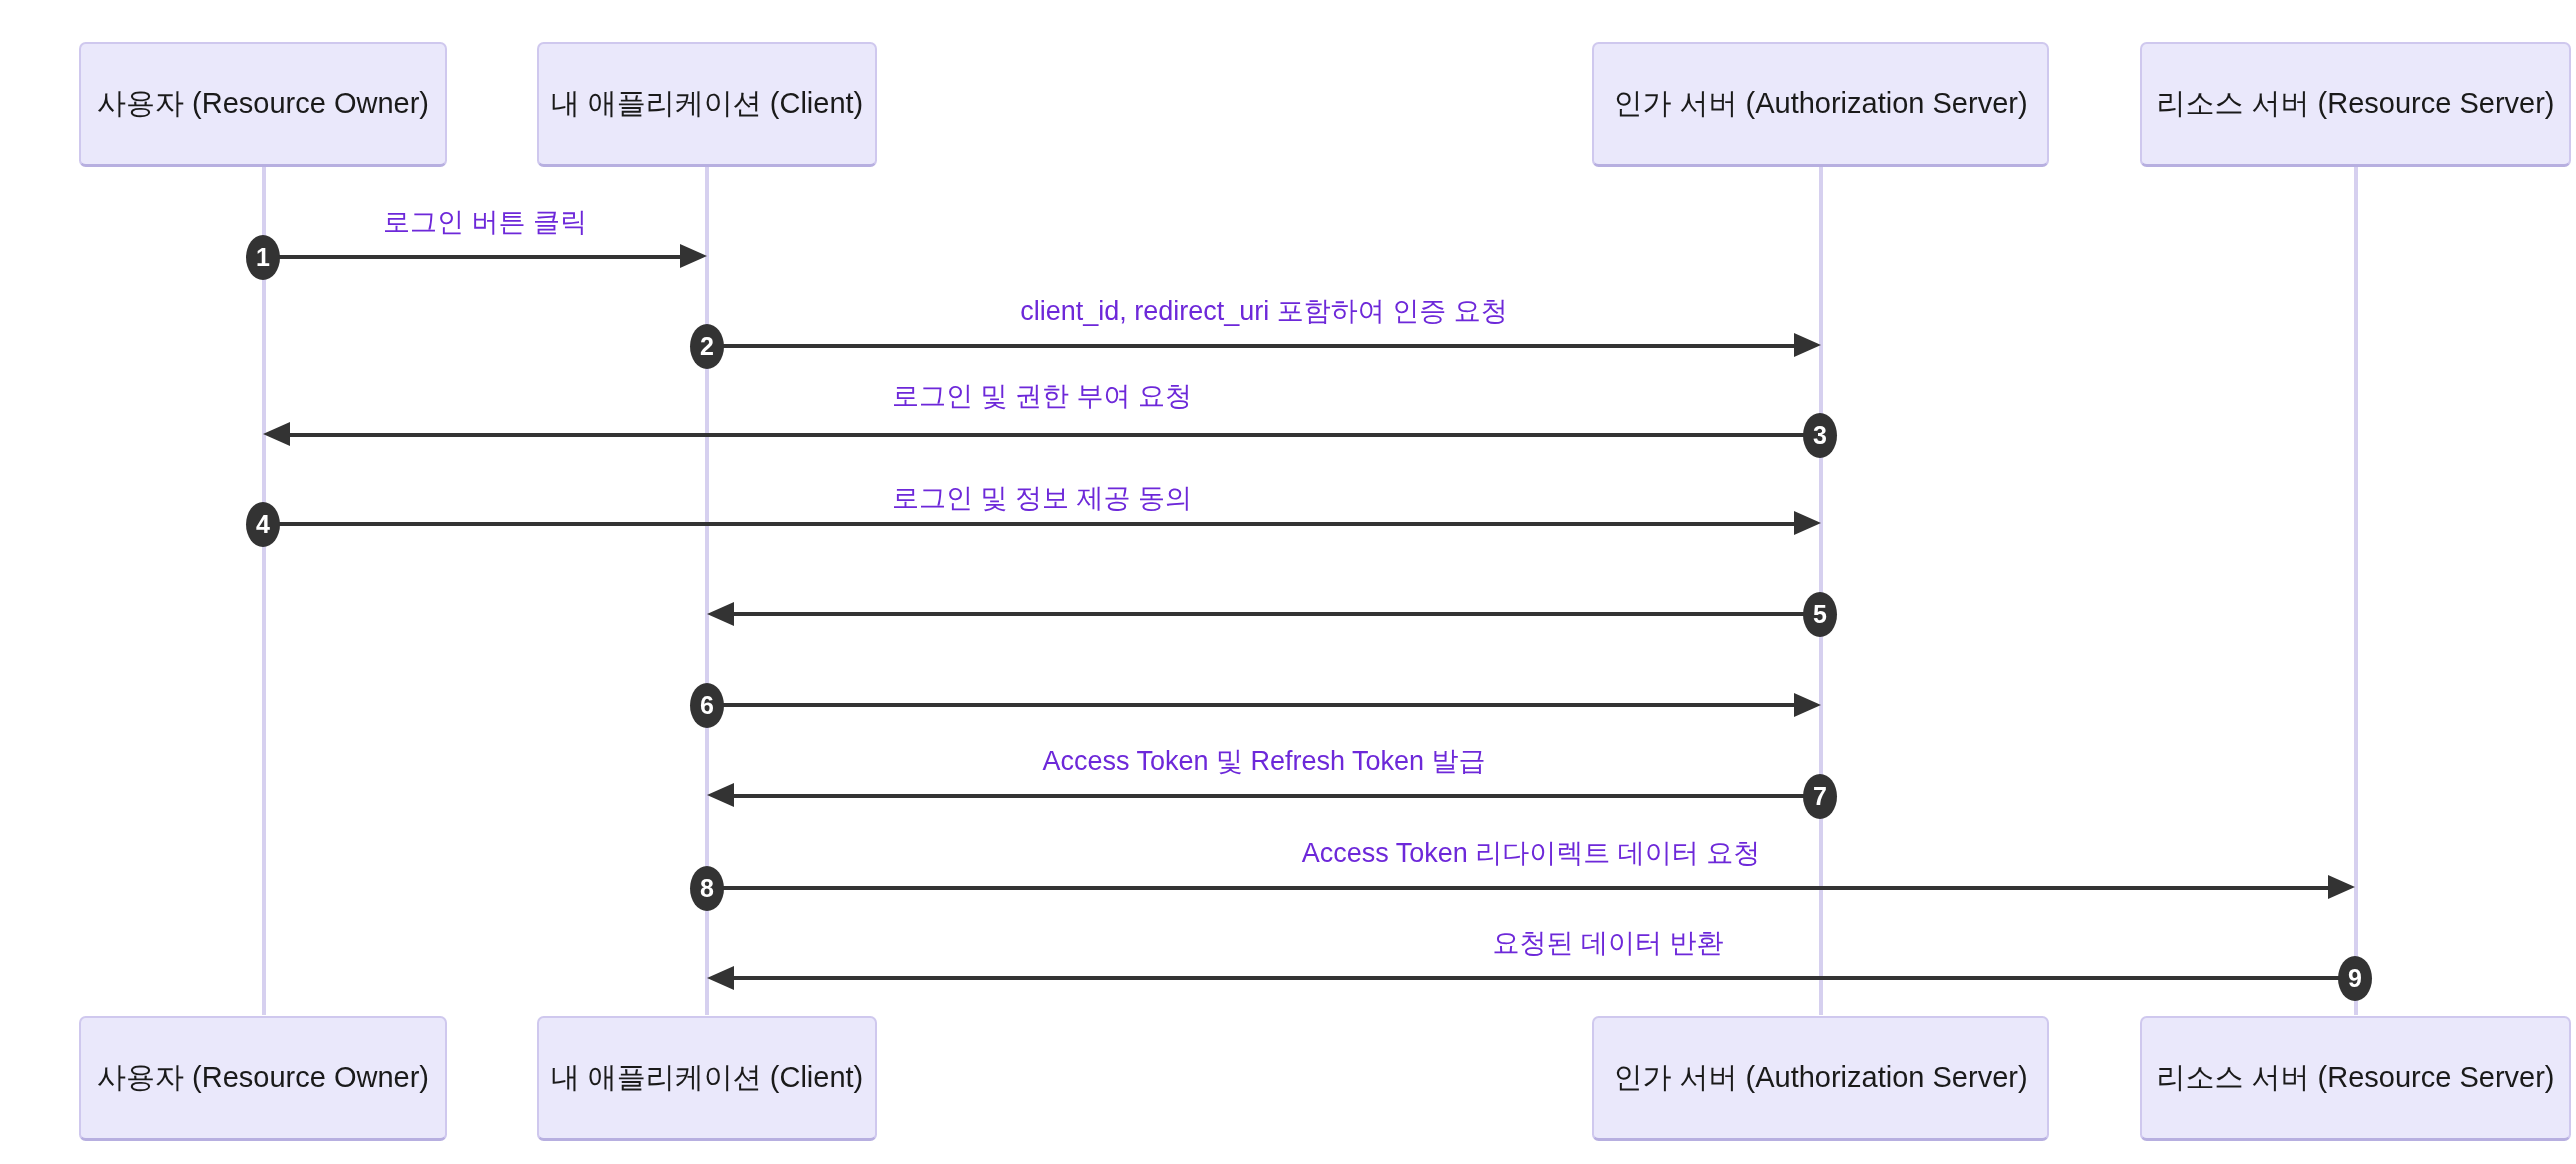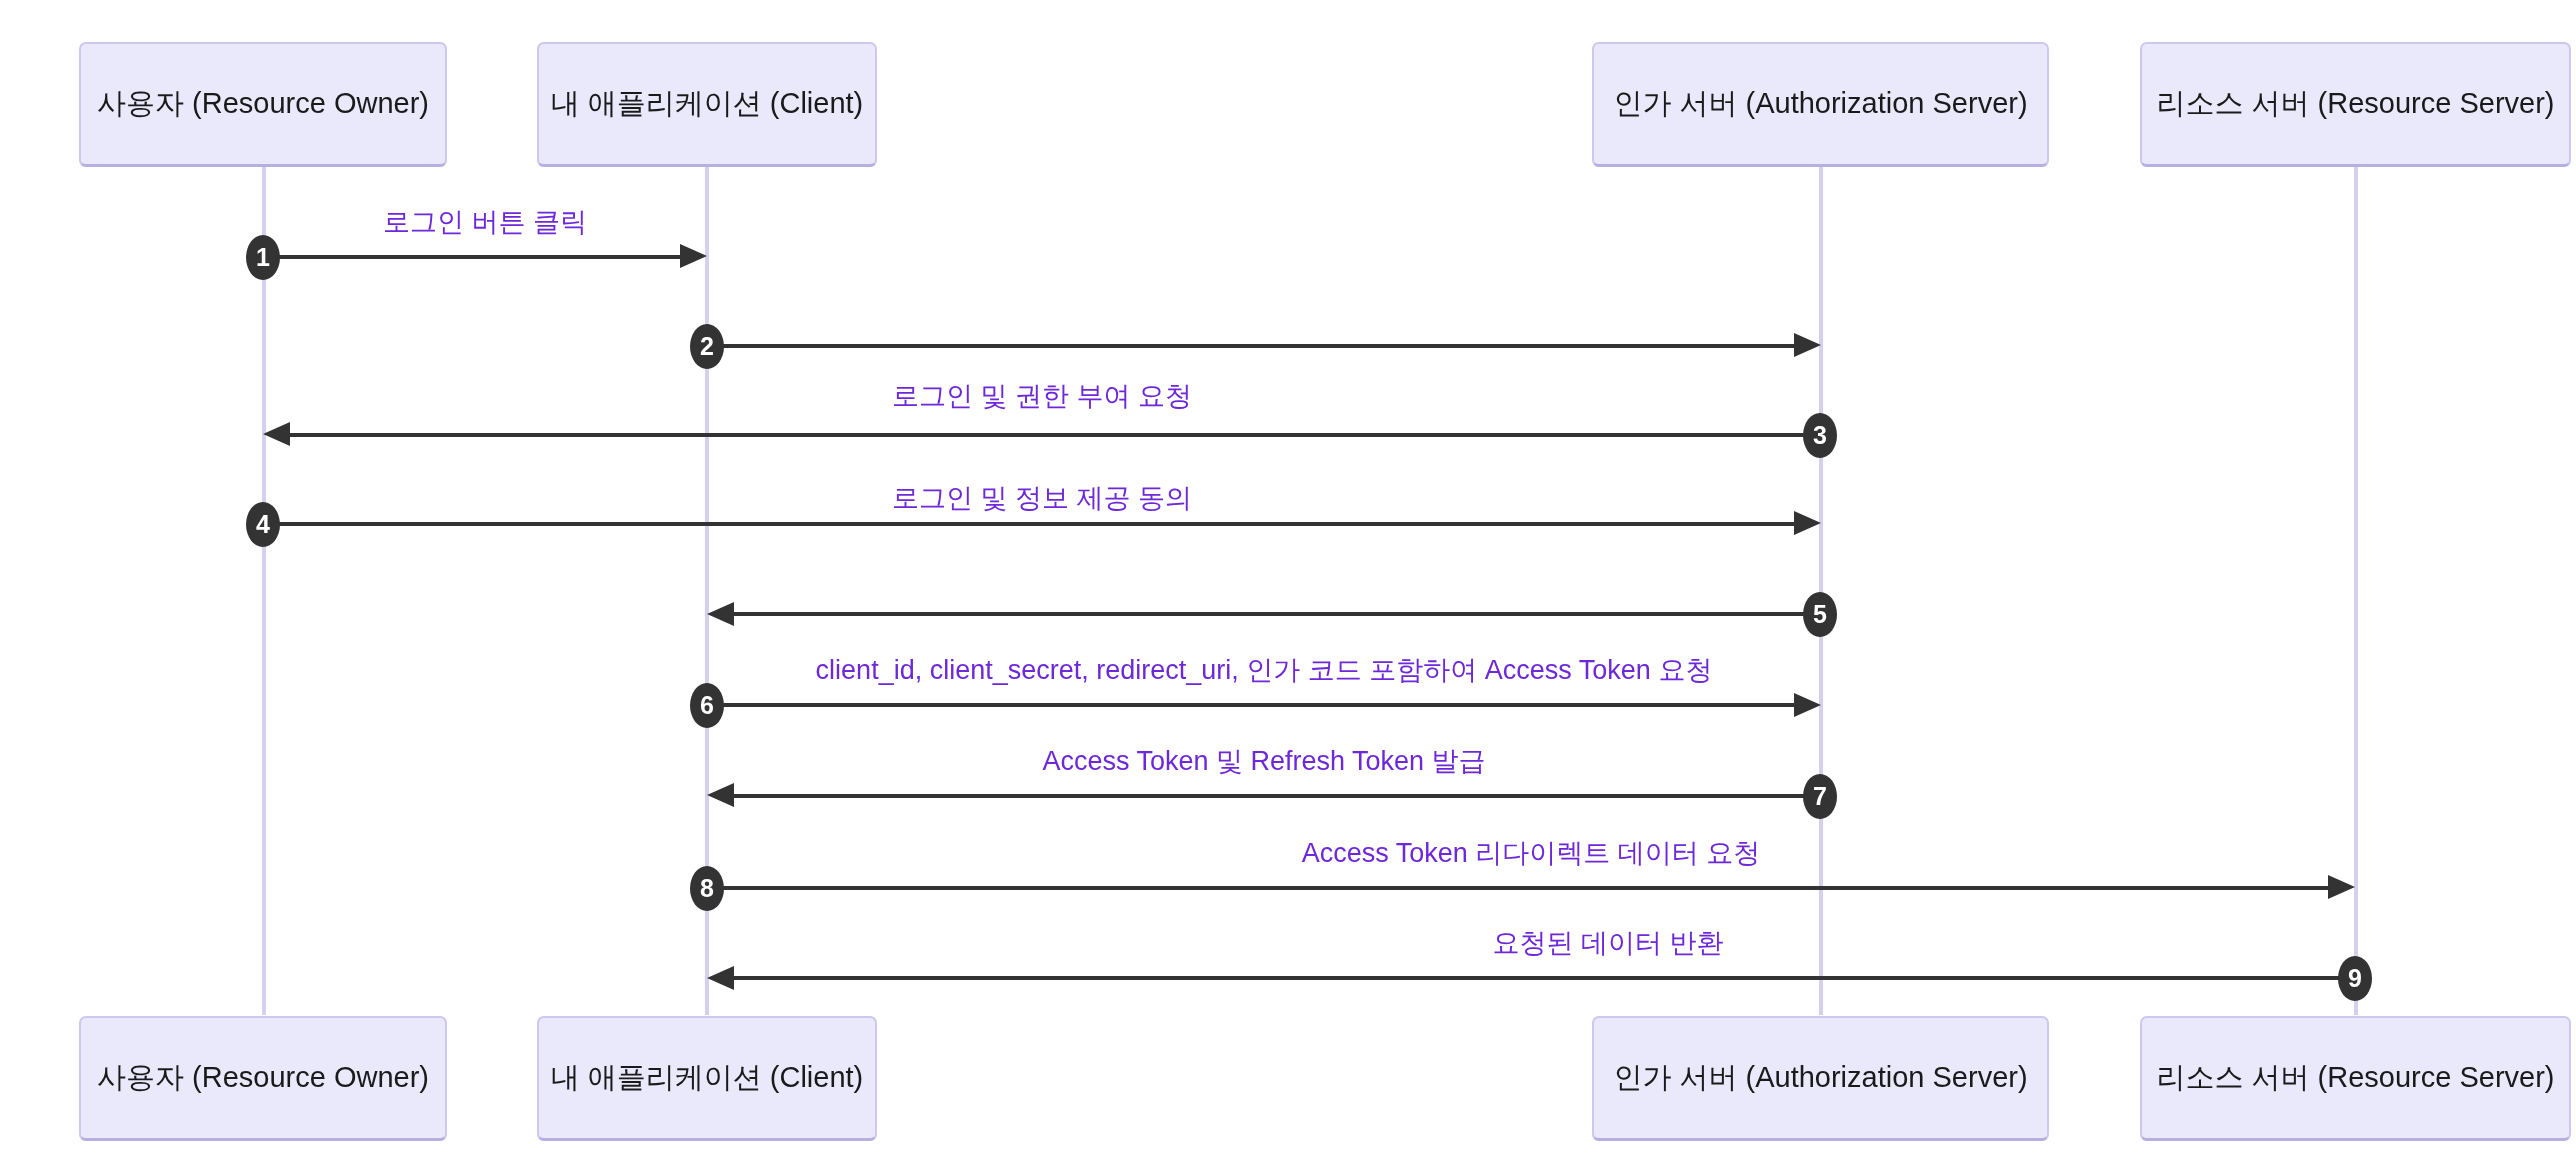--- a/index.html
+++ b/index.html
@@ -109,20 +109,21 @@
     </div>
 
   <div class="msg-layer">
     <div class="msg-label" style="left:461px; top:206px">로그인 버튼 클릭</div>
     <div class="msg-line" style="left:239px; top:255px; width:420px"></div>
     <div class="arrowhead-right" style="left:656px; top:244px"></div>
     <div class="seq-badge" style="left:222px; top:235px">1</div>
   </div>
 
   <div class="msg-layer">
+    <div class="msg-label" style="left:1240px; top:295px">client_id, redirect_uri 포함하여 인증 요청</div>
     <div class="msg-line" style="left:683px; top:344px; width:1090px"></div>
     <div class="arrowhead-right" style="left:1770px; top:333px"></div>
     <div class="seq-badge" style="left:666px; top:324px">2</div>
   </div>
 
   <div class="msg-layer">
     <div class="msg-label" style="left:1018px; top:380px">로그인 및 권한 부여 요청</div>
     <div class="msg-line" style="left:263px; top:433px; width:1534px"></div>
     <div class="arrowhead-left" style="left:239px; top:422px"></div>
     <div class="seq-badge" style="left:1779px; top:413px">3</div>
@@ -135,21 +136,20 @@
     <div class="seq-badge" style="left:222px; top:502px">4</div>
   </div>
 
   <div class="msg-layer">
     <div class="msg-line" style="left:707px; top:612px; width:1090px"></div>
     <div class="arrowhead-left" style="left:683px; top:602px"></div>
     <div class="seq-badge" style="left:1779px; top:592px">5</div>
   </div>
 
   <div class="msg-layer">
-    <div class="msg-label" style="left:1240px; top:654px">client_id, client_secret, redirect_uri, 인가 코드 포함하여 Access Token 요청</div>
     <div class="msg-line" style="left:683px; top:703px; width:1090px"></div>
     <div class="arrowhead-right" style="left:1770px; top:693px"></div>
     <div class="seq-badge" style="left:666px; top:683px">6</div>
   </div>
 
   <div class="msg-layer">
     <div class="msg-label" style="left:1240px; top:745px">Access Token 및 Refresh Token 발급</div>
     <div class="msg-line" style="left:707px; top:794px; width:1090px"></div>
     <div class="arrowhead-left" style="left:683px; top:783px"></div>
     <div class="seq-badge" style="left:1779px; top:774px">7</div>

